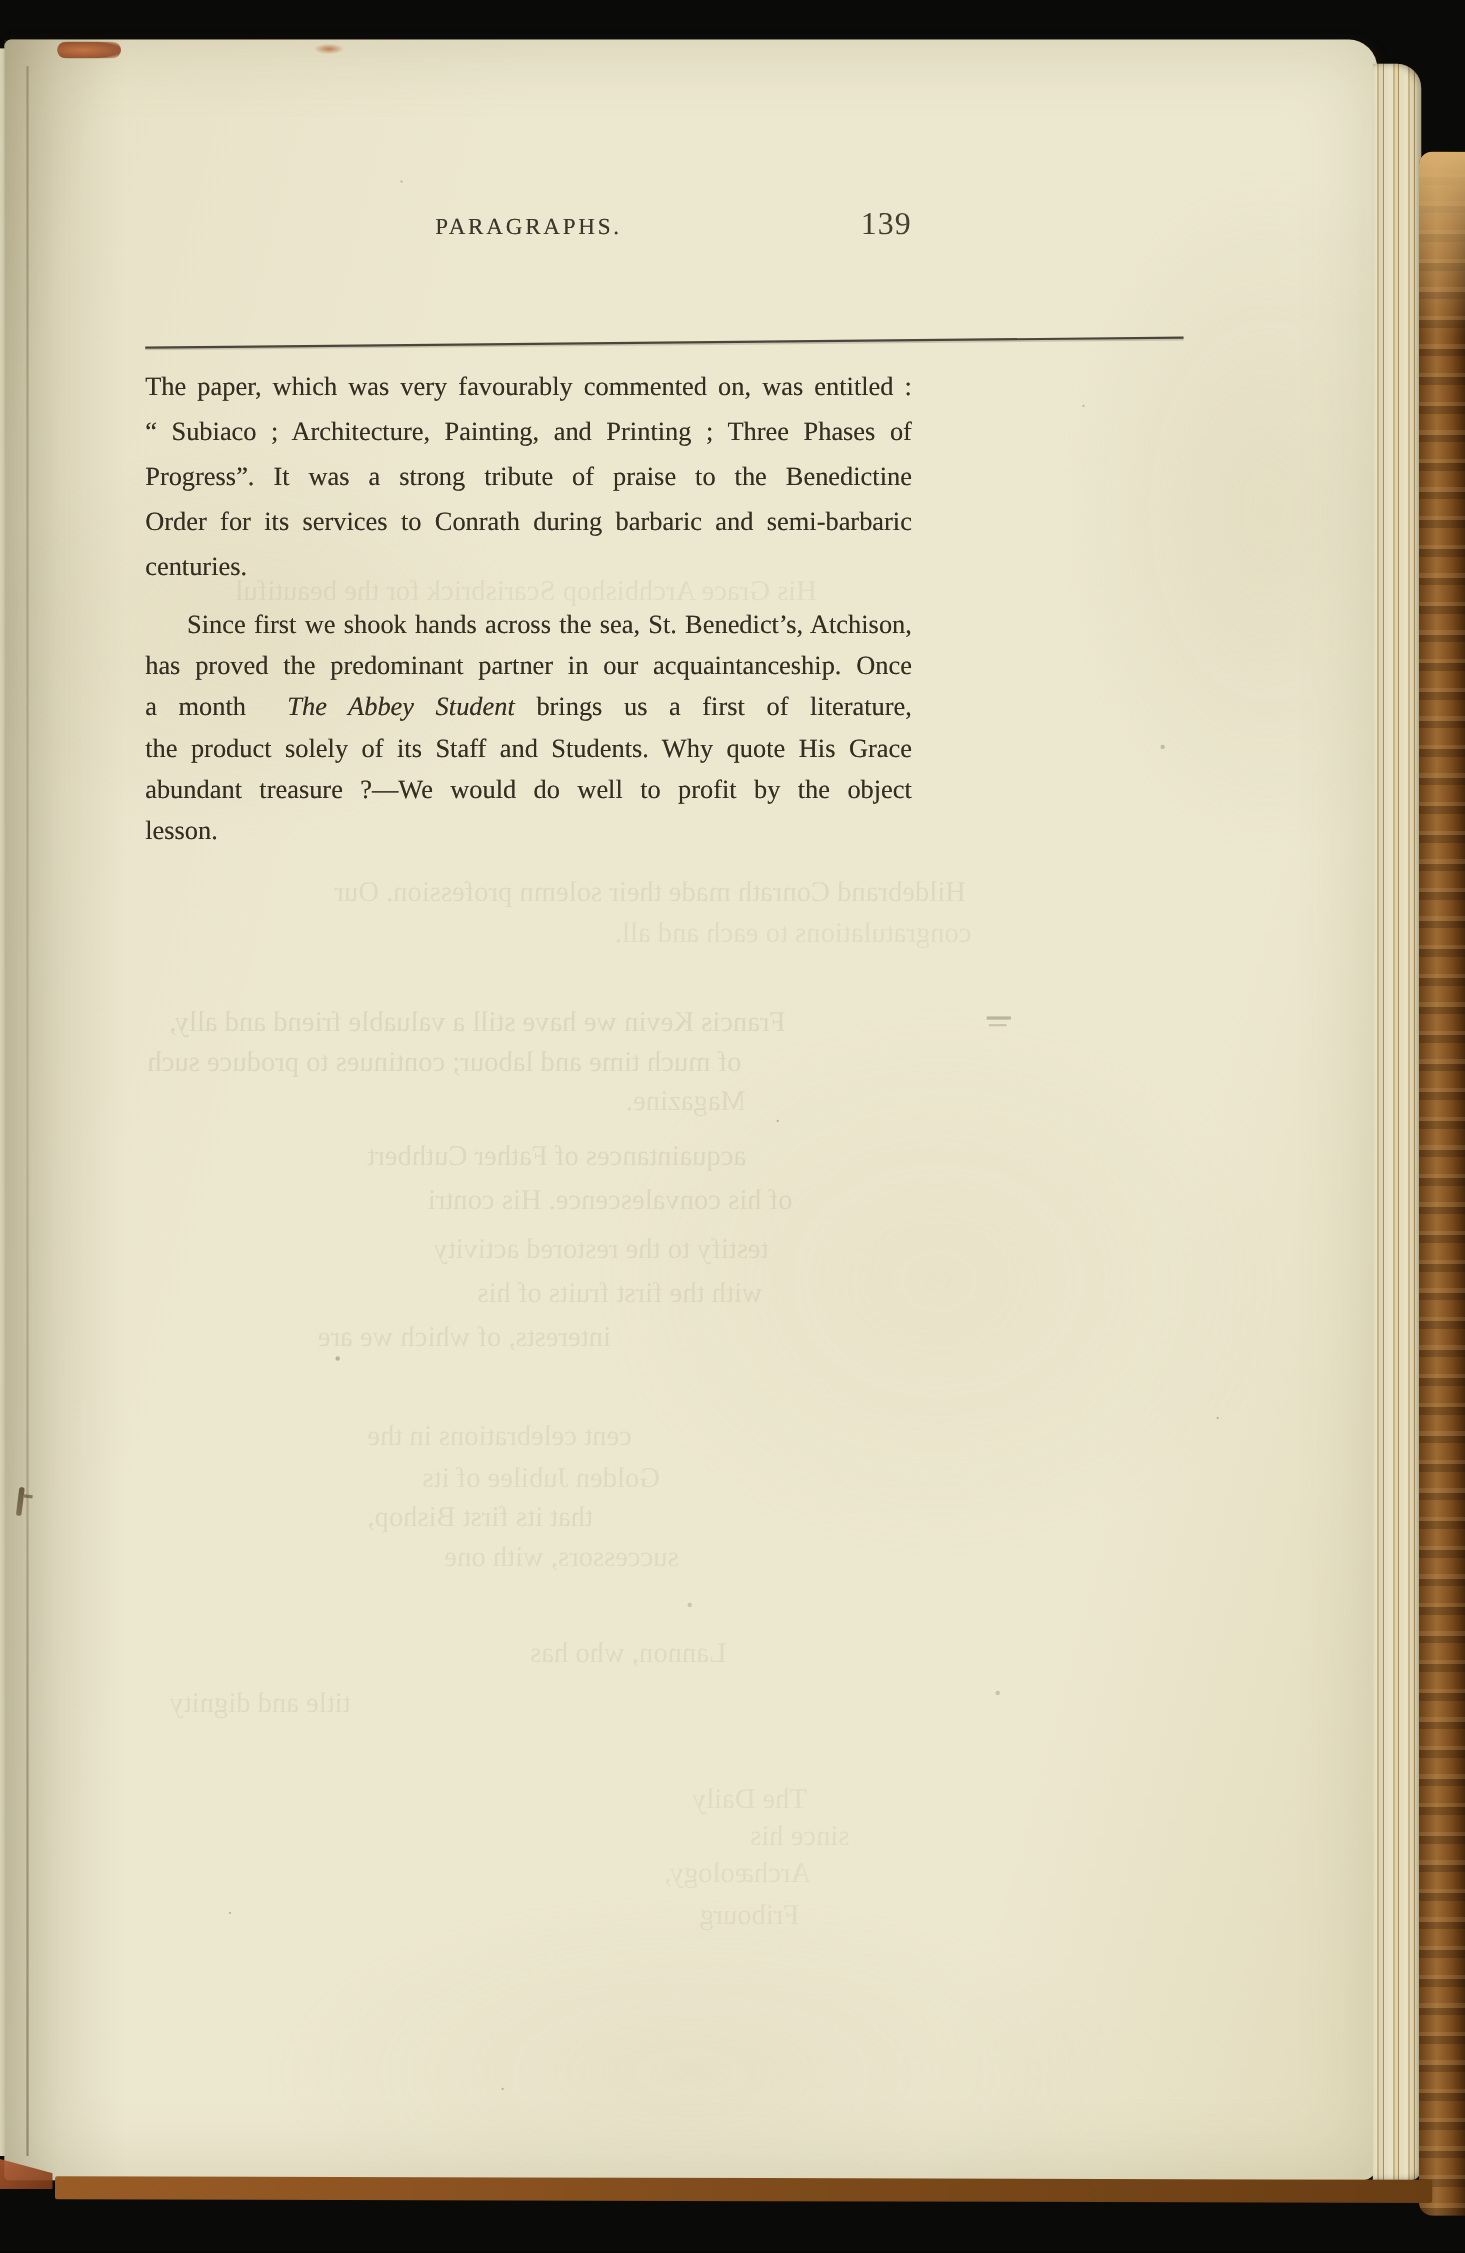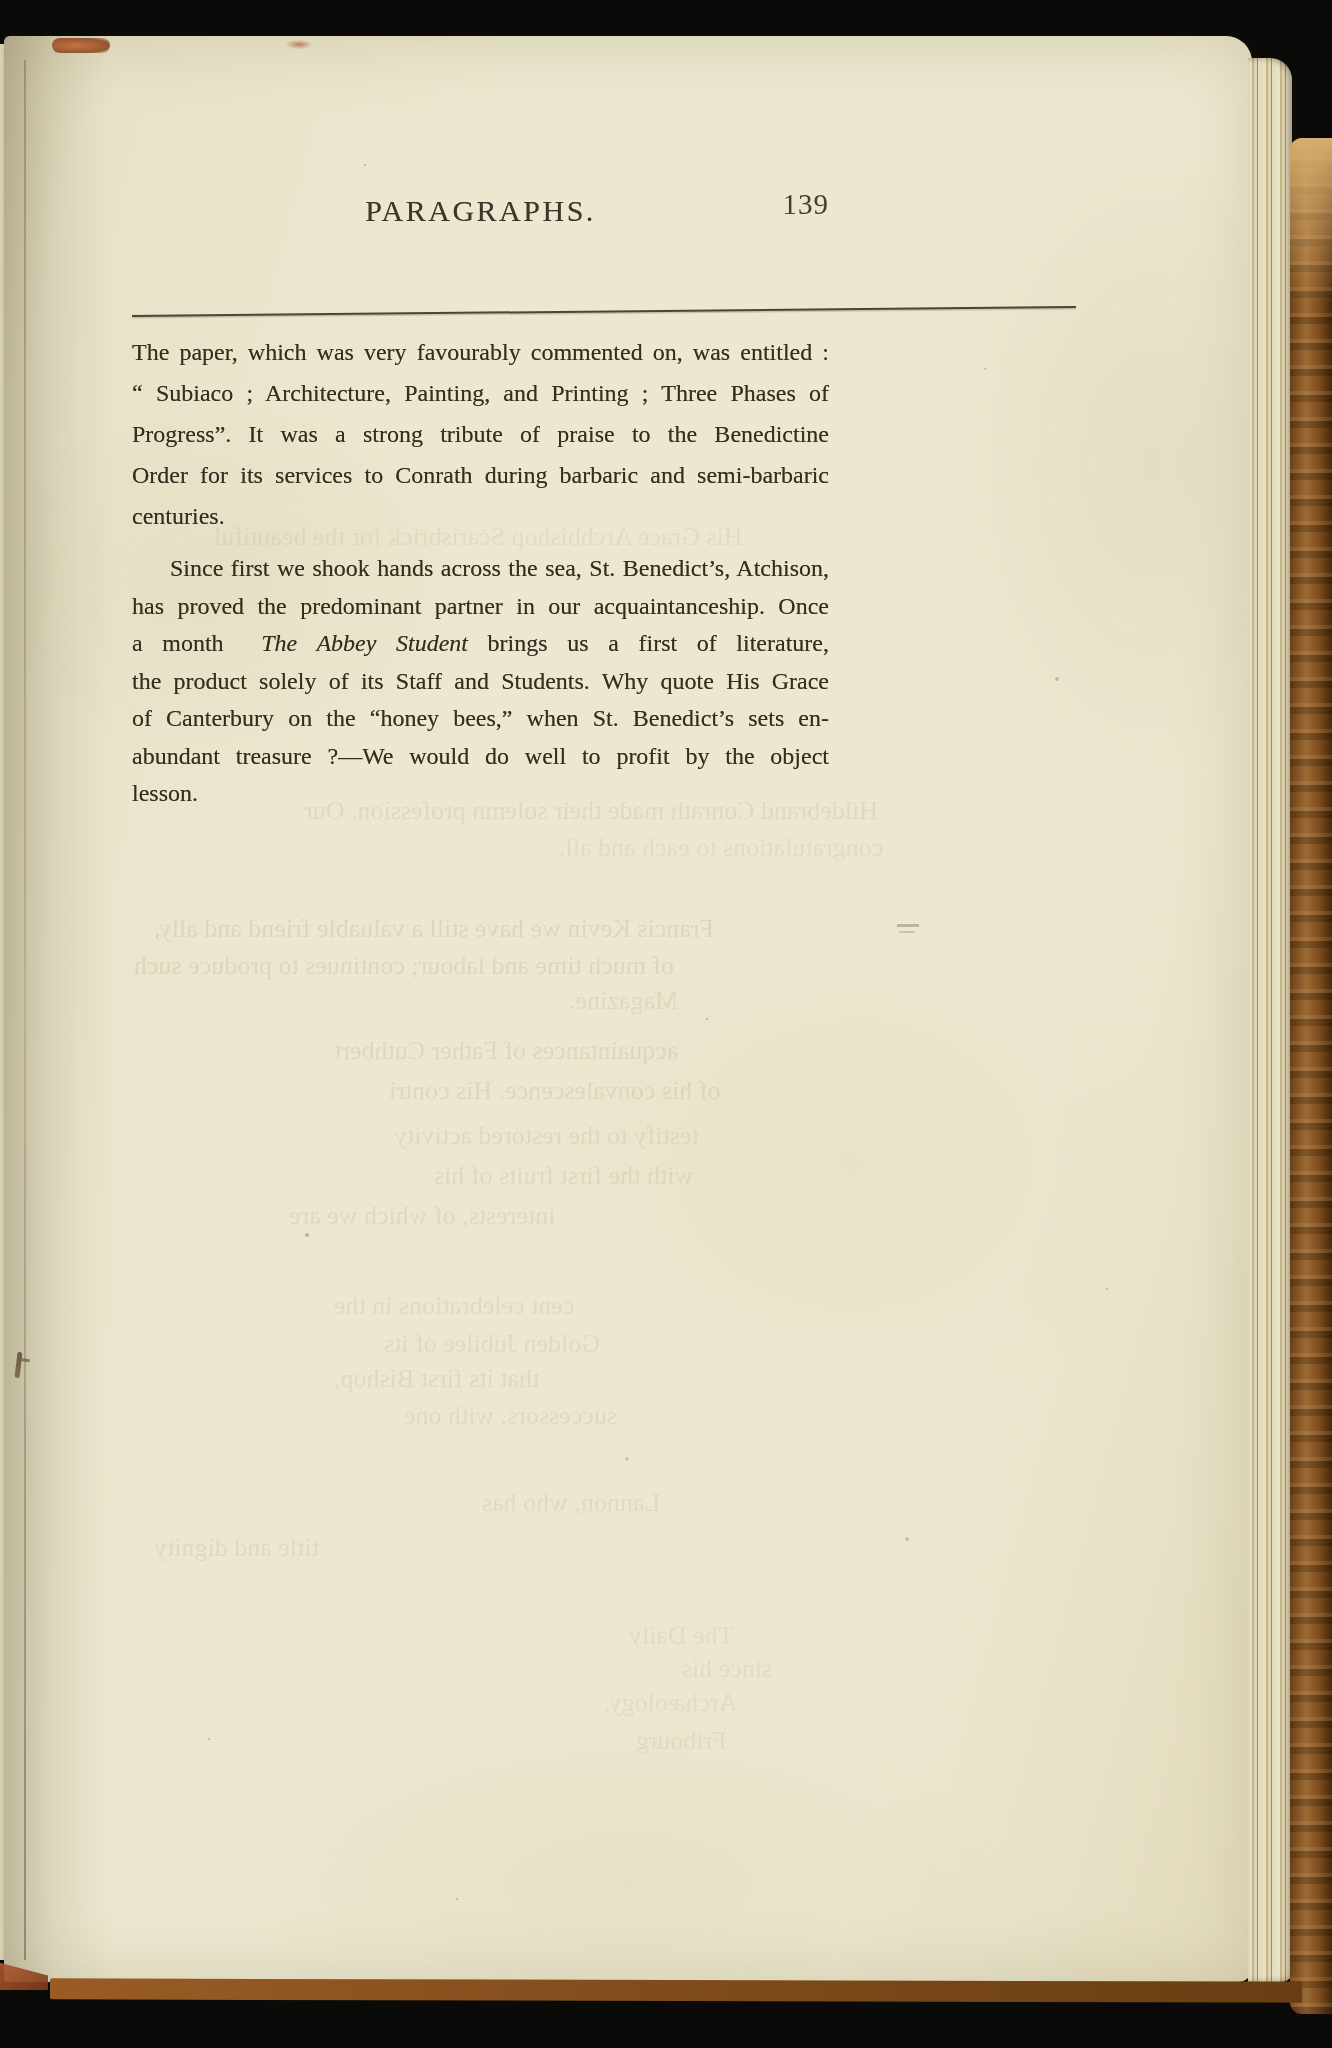--- a/index.html
+++ b/index.html
@@ -94,21 +94,21 @@
     background:rgba(70,60,40,.4);
     box-shadow:302px 1198px 0 1px rgba(70,60,40,.30), 702px 982px 0 0 rgba(70,60,40,.32),
       1052px 642px 0 1px rgba(70,60,40,.25), 204px 1702px 0 0 rgba(70,60,40,.3),
       902px 1502px 0 1px rgba(70,60,40,.22), 452px 1862px 0 0 rgba(70,60,40,.3),
       1102px 1252px 0 0 rgba(70,60,40,.3), 622px 1422px 0 1px rgba(70,60,40,.2),
       980px 332px 0 0 rgba(70,60,40,.28), 360px 128px 0 0 rgba(70,60,40,.3);
   }
   
   .page-header{
     position:absolute;left:128px;top:158px;width:697px;
-    text-align:center;font-size:30px;letter-spacing:2.5px;color:#3c362b;
+    text-align:center;font-size:21px;letter-spacing:2.5px;color:#3c362b;
     text-shadow:0 0 .5px rgba(60,54,43,.55);
   }
   .page-number{
     position:absolute;left:735px;top:152px;width:90px;
     text-align:right;font-size:29px;color:#453d2e;letter-spacing:1px;
   }
   .header-rule{
     position:absolute;left:128px;top:279px;width:944px;height:2px;
     background:#4a443a;transform:rotate(-0.55deg);transform-origin:left center;
     box-shadow:0 1.5px 0 rgba(74,68,58,.22);
@@ -172,21 +172,20 @@
           <div class="line">“ Subiaco ; Architecture, Painting, and Printing ; Three Phases of</div>
           <div class="line">Progress”. It was a strong tribute of praise to the Benedictine</div>
           <div class="line">Order for its services to Conrath during barbaric and semi-barbaric</div>
           <div class="line last">centuries.</div>
         </div>
         <div class="para p1">
           <div class="line">Since first we shook hands across the sea, St. Benedict’s, Atchison,</div>
           <div class="line">has proved the predominant partner in our acquaintanceship. Once</div>
           <div class="line"><span>a month </span><span class="it">The Abbey Student</span><span> brings us a first of literature,</span></div>
           <div class="line">the product solely of its Staff and Students. Why quote His Grace</div>
-          <div class="line">of Canterbury on the “honey bees,” when St. Benedict’s sets en-</div>
           <div class="line">abundant treasure ?—We would do well to profit by the object</div>
           <div class="line last">lesson.</div>
         </div>
       </div>
 
     <div class="specks"></div>
     <div class="stray-dash"></div>
   </div>
 
   <div class="gutter-shade"></div>

